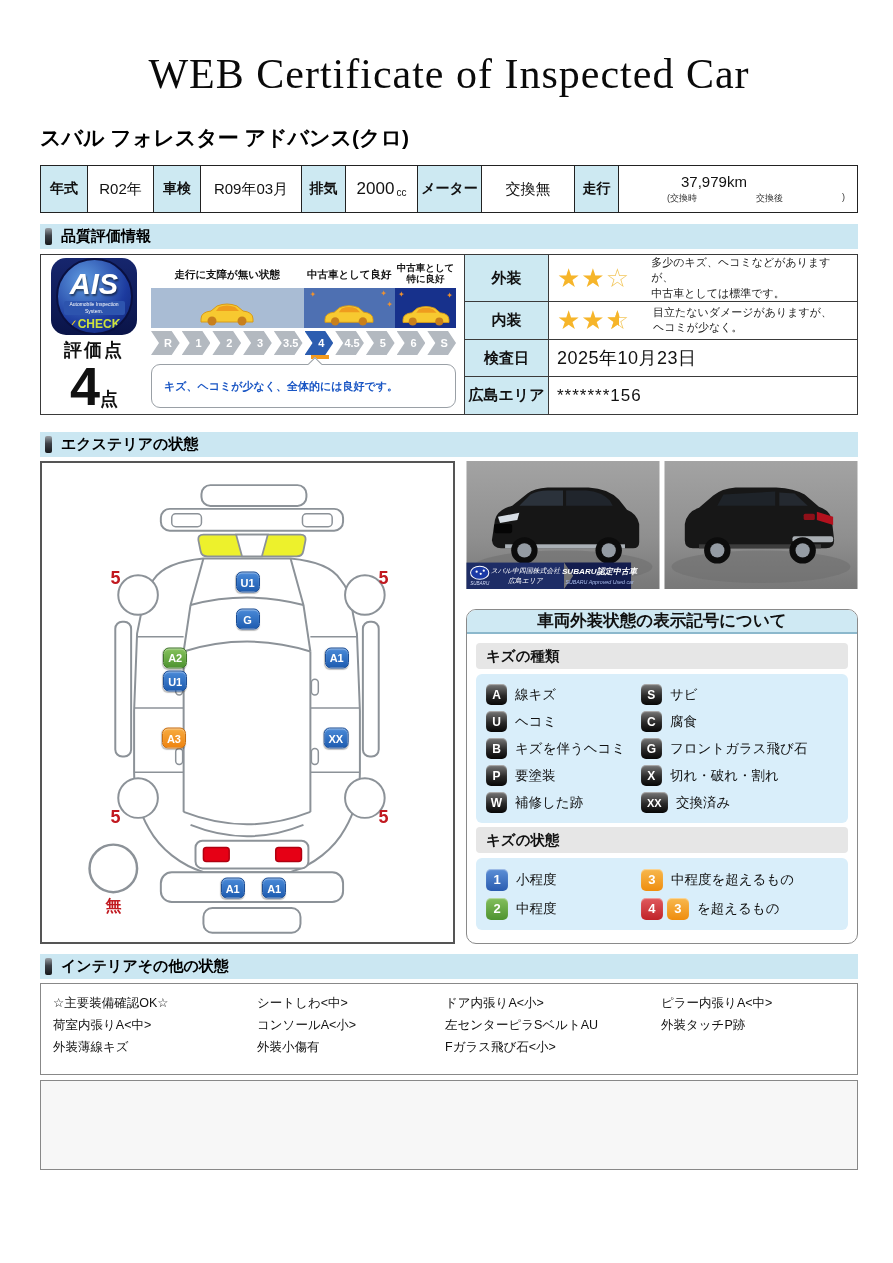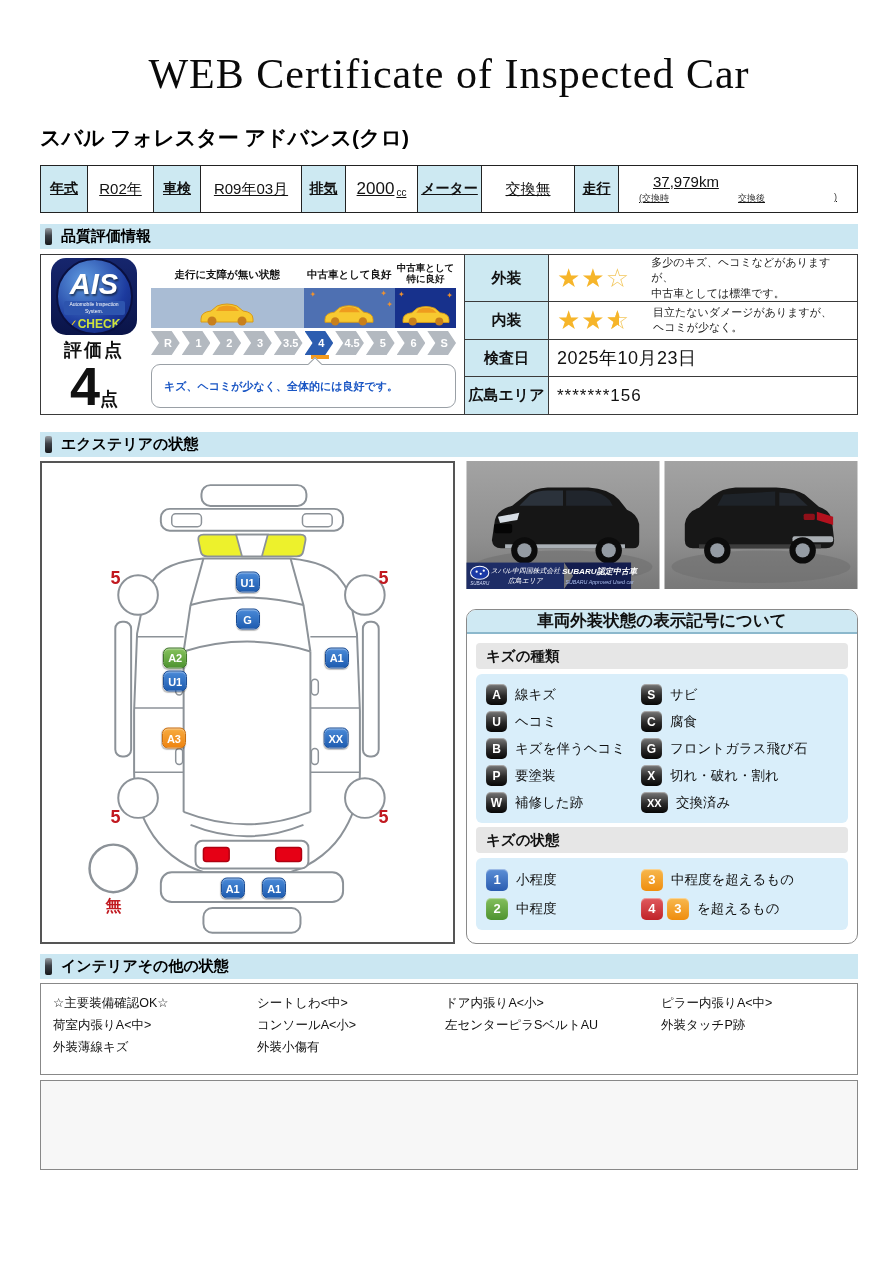--- a/index.html
+++ b/index.html
@@ -6,27 +6,27 @@
   html,body { background:#fff; }
   body { width:893px; height:1263px; font-family:"Liberation Sans","DejaVu Sans",sans-serif; color:#111; overflow:hidden; }
   .page { padding:0 35px 0 40px; }
 
   
   .main-title { margin-top:50px; text-align:center; font-family:"Liberation Serif","DejaVu Serif",serif; font-size:42px; font-weight:normal; color:#0a0a0a; letter-spacing:1px; }
   .car-name { margin-top:26px; font-size:21px; font-weight:bold; color:#000; }
 
   
   .spec-table { margin-top:13px; display:flex; border:1.5px solid #222; height:48px; }
-  .spec-cell { border-right:1.5px solid #222; display:flex; align-items:center; justify-content:center;text-decoration:underline; }
+  .spec-cell { border-right:1.5px solid #222; display:flex; align-items:center; justify-content:center; }
   .spec-cell:last-child { border-right:none; }
   .spec-head { background:#cde9f2; font-weight:bold; font-size:14px; }
   .spec-val { background:#fff; font-size:15px; }
   .w-year-h{width:47px;} .w-year-v{width:66px;} .w-insp-h{width:47px;} .w-insp-v{width:101px;}
   .w-disp-h{width:44px;} .w-disp-v{width:72px;} .w-met-h{width:64px;} .w-met-v{width:93px;}
-  .w-mil-h{width:44px;} .w-mil-v{flex:1; flex-direction:column; align-items:stretch; justify-content:center; padding:2px 16px;}
+  .w-mil-h{width:44px;} .w-mil-v{flex:1; flex-direction:column; align-items:stretch; justify-content:center; padding:2px 8px;margin-left:36px;}
   .disp-wrap{display:flex; align-items:flex-end;}
   .disp-num{font-size:17px;} .disp-unit{font-size:10px; margin:0 0 1px 2px;}
   .mileage-val{font-size:15px; padding-left:18px;}
   .mileage-note{display:flex; justify-content:space-between; font-size:9px; color:#333; padding:0 4px; margin-top:2px;}
 
   
   .sec-header { background:#cbe7f2; height:25px; display:flex; align-items:center; padding-left:5px; }
   .sec-bar { width:7px; height:17px; border-radius:2px; background:linear-gradient(180deg,#9aa0a6,#3c4046 45%,#17191c); margin-right:9px; }
   .sec-title { font-size:15px; font-weight:bold; color:#000; }
 
@@ -505,20 +505,21 @@
         <div class="int-item">外装薄線キズ</div>
       </div>
       <div class="int-col">
         <div class="int-item">シートしわ&lt;中&gt;</div>
         <div class="int-item">コンソールA&lt;小&gt;</div>
         <div class="int-item">外装小傷有</div>
       </div>
       <div class="int-col">
         <div class="int-item">ドア内張りA&lt;小&gt;</div>
         <div class="int-item">左センターピラSベルトAU</div>
+        <div class="int-item">Fガラス飛び石&lt;小&gt;</div>
       </div>
       <div class="int-col">
         <div class="int-item">ピラー内張りA&lt;中&gt;</div>
         <div class="int-item">外装タッチP跡</div>
       </div>
     </div>
 
   <div class="sales-box"></div>
 
 </div>

